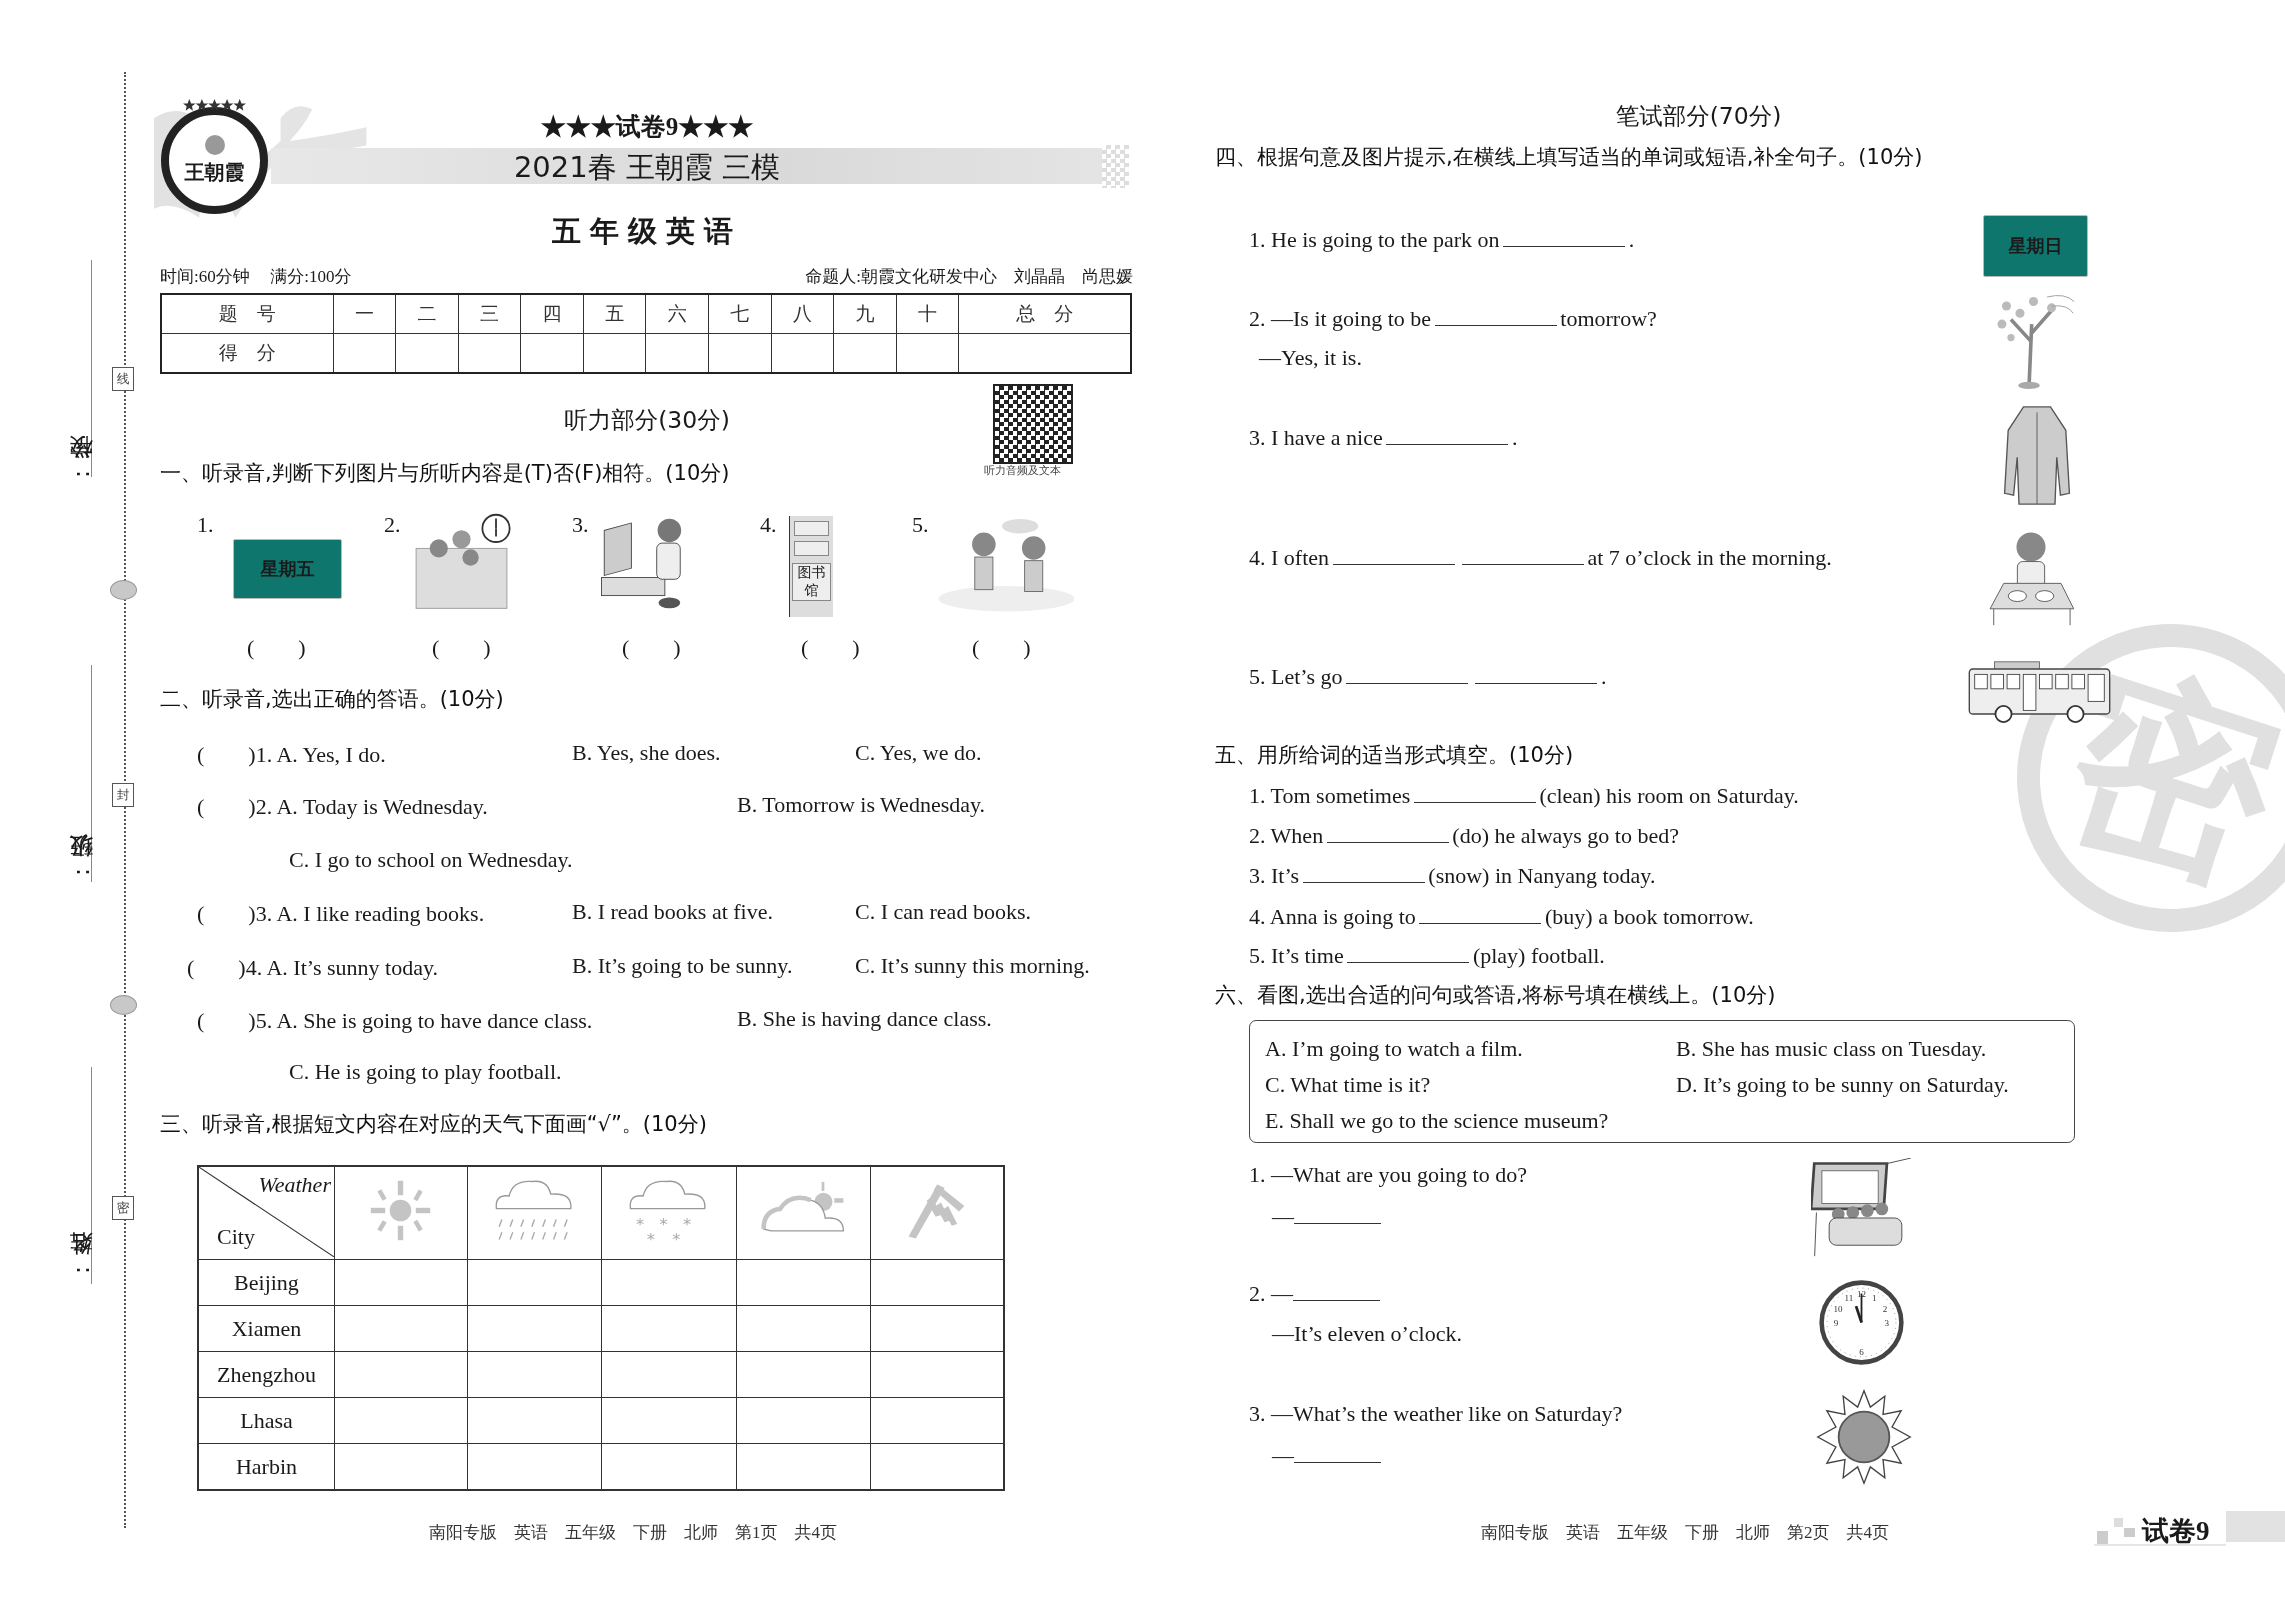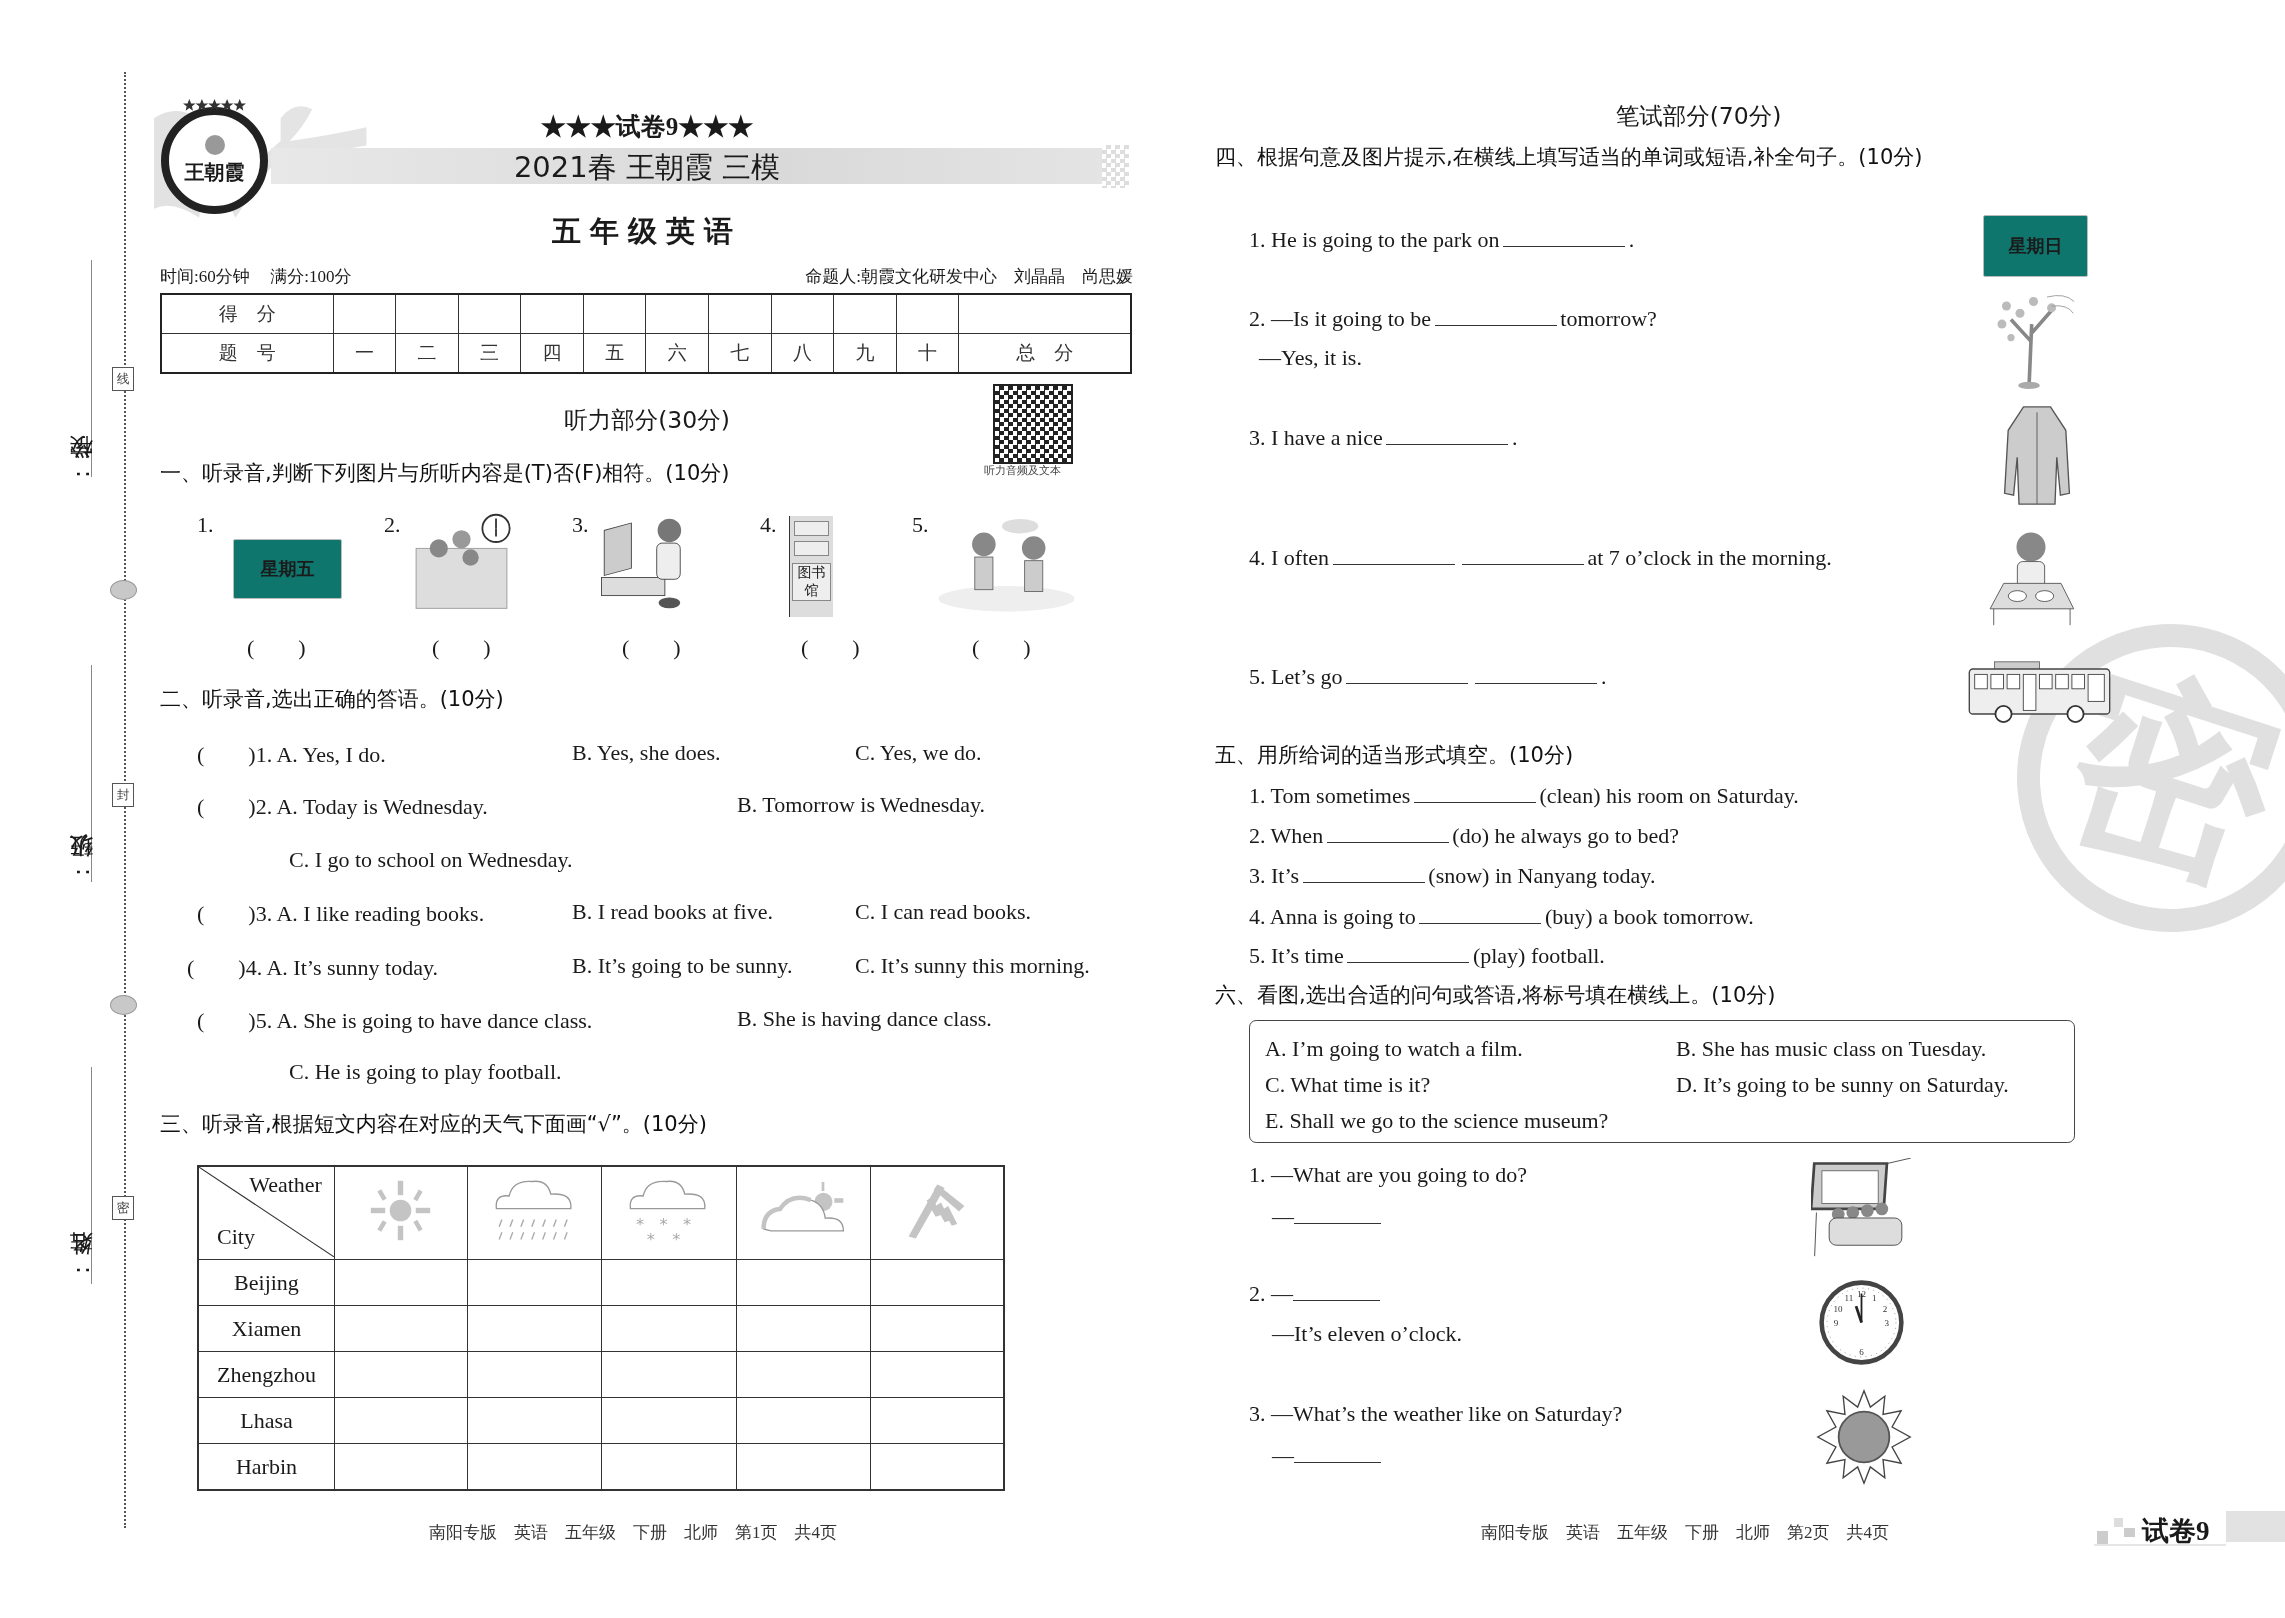--- a/index.html
+++ b/index.html
@@ -98,47 +98,47 @@
 
 <div class="abs meta serif" style="left:160px;">
   <span>时间:60分钟</span>
   <span style="margin-left:16.3px;">满分:100分</span>
 </div>
 <div class="abs meta serif" style="left:724px;width:409px;text-align:right;">命题人:朝霞文化研发中心　刘晶晶　尚思媛</div>
 
 <table class="abs score serif">
   <tbody>
       <tr>
-    <td>得　分</td>
-    <td></td>
-        <td></td>
-    <td></td>
-        <td></td>
-    <td></td>
-        <td></td>
-    <td></td>
-        <td></td>
-    <td></td>
-        <td></td>
-    <td></td>
-  </tr>
-  <tr>
     <td>题　号</td>
     <td>一</td>
     <td>二</td>
     <td>三</td>
     <td>四</td>
     <td>五</td>
     <td>六</td>
     <td>七</td>
     <td>八</td>
     <td>九</td>
     <td>十</td>
     <td>总　分</td>
   </tr>
+  <tr>
+    <td>得　分</td>
+    <td></td>
+        <td></td>
+    <td></td>
+        <td></td>
+    <td></td>
+        <td></td>
+    <td></td>
+        <td></td>
+    <td></td>
+        <td></td>
+    <td></td>
+  </tr>
 </tbody>
   </table>
 
 <div class="abs sans" style="left:0;width:1294px;top:404px;text-align:center;font-size:23.5px;">听力部分(30分)</div>
 <div class="abs qr"></div>
 <div class="abs qr-cap serif">听力音频及文本</div>
 
 <div class="abs sec" style="left:160px;top:459px;">一、听录音,判断下列图片与所听内容是(T)否(F)相符。(10分)</div>
 
 <div class="abs en" style="left:197px;top:512px;">1.</div>
@@ -222,21 +222,21 @@
 
 <div class="abs sec" style="left:160px;top:1110px;">三、听录音,根据短文内容在对应的天气下面画“√”。(10分)</div>
 
 <table class="abs weather serif">
   <tbody>
       <tr class="head">
     <td class="city-col diag">
       <svg style="position:absolute;left:0;top:0;" width="135" height="90" viewBox="0 0 149 99">
             <line x1="0" y1="0" x2="149" y2="99" stroke="#333" stroke-width="1.2"></line>
           </svg>
-      <span style="position:absolute;right:12px;top:5.4px;">Weather</span>
+      <span style="position:absolute;right:3px;top:5.4px;font-style:italic;">Weather</span>
       <span style="position:absolute;left:18px;bottom:9px;">City</span>
     </td>
     <td>
       <svg width="63" height="63" viewBox="0 0 70 70">
         <circle cx="35" cy="35" r="12" fill="#c4c4c4"></circle>
         <rect x="32" y="2" width="6" height="16" fill="#c4c4c4"></rect>
             <rect x="32" y="52" width="6" height="16" fill="#c4c4c4"></rect>
         <rect x="2" y="32" width="16" height="6" fill="#c4c4c4"></rect>
             <rect x="52" y="32" width="16" height="6" fill="#c4c4c4"></rect>
         <rect x="12" y="12" width="5" height="12" fill="#c4c4c4" transform="rotate(-30 14 18)"></rect>

